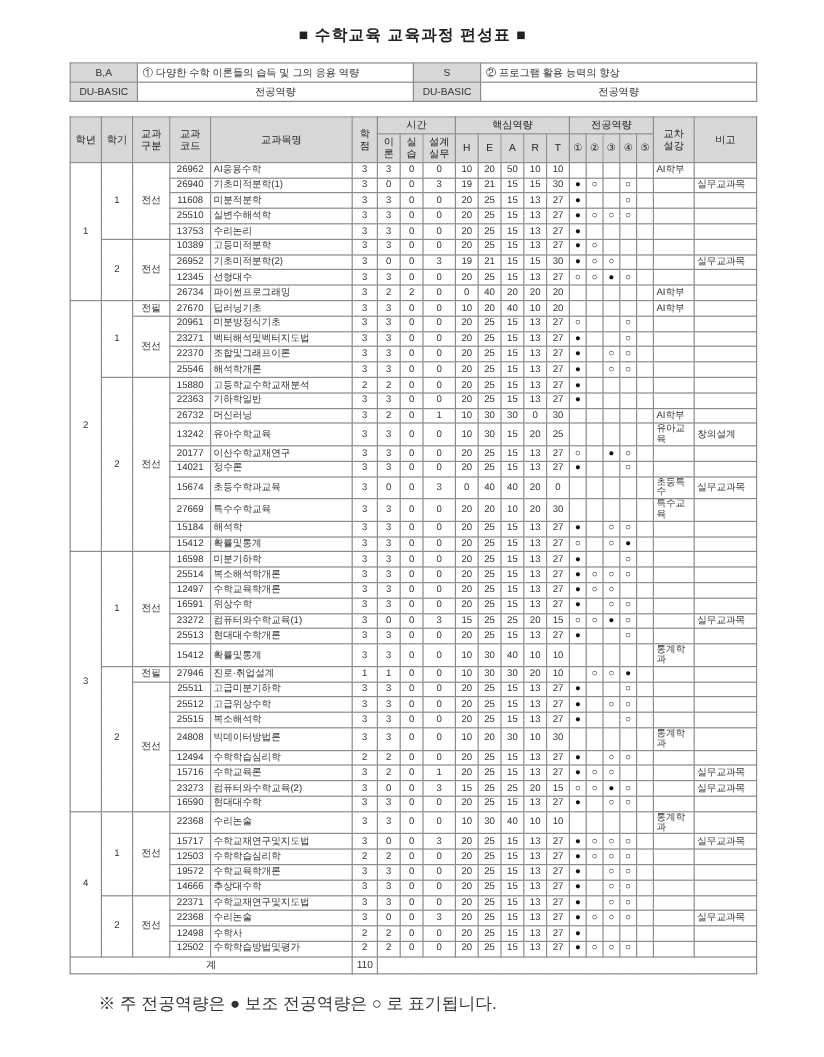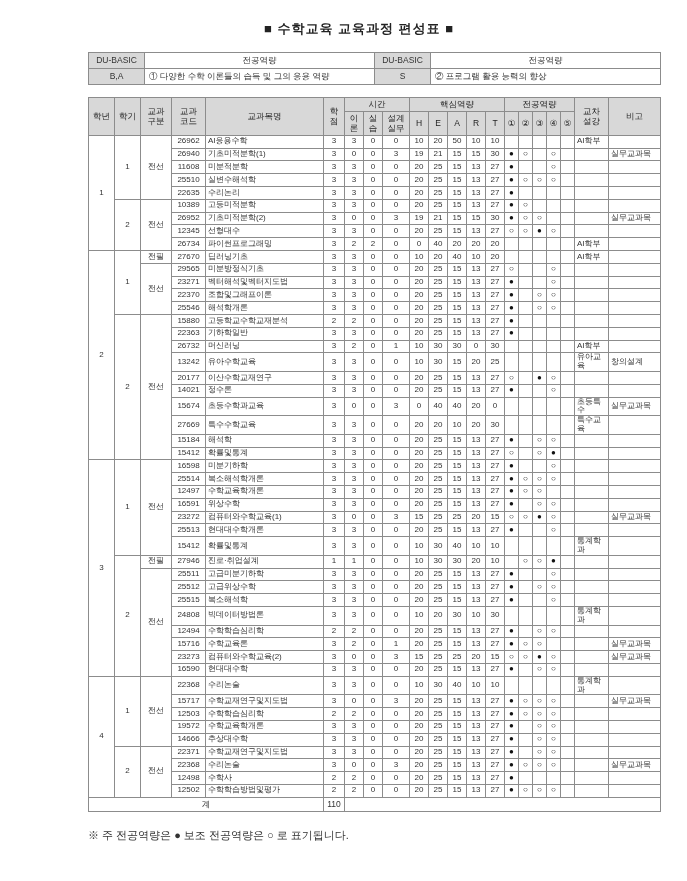--- a/index.html
+++ b/index.html
@@ -3,21 +3,21 @@
 <meta charset="utf-8">
 <style>
   * { box-sizing: border-box; margin: 0; padding: 0; }
   body {
     width: 687px; height: 881px;
     background: #ffffff;
     font-family: "Liberation Sans", sans-serif;
     color: #333333;
     position: relative;
   }
-  .page { padding: 20px 57px 0 88px; }
+  .page { padding: 20px 57px 0 58px; }
   .title {
     text-align: center;
     font-size: 13px;
     font-weight: bold;
     color: #222;
     letter-spacing: 1px;
     margin-bottom: 14px;
   }
   table { border-collapse: collapse; table-layout: fixed; width: 572px; }
   td, th { border: 1px solid #8c8c8c; overflow: hidden; }
@@ -34,48 +34,48 @@
     text-align: center; white-space: pre-line; line-height: 1.25;
     padding: 1px 0; color: #222;
   }
   .main td {
     font-size: 8px; height: 12.8px; line-height: 1.1;
     text-align: center; padding: 0 1px; color: #333;
   }
   .main td.left { text-align: left; padding-left: 2px; }
   .main td.mark { font-size: 8px; color: #111; }
   .main tr.total-row td { height: 14px; border-top: 1px solid #555; font-size: 8.5px; }
-  .footnote { margin-top: 16px; font-size: 11px; color: #333; }
+  .footnote { margin-top: 16px; font-size: 14px; color: #333; margin-left: 24px; }
 </style>
 </head>
 <body>
 
 <div class="page">
 
   <div class="title">■  수학교육 교육과정 편성표  ■</div>
 
   <table class="legend">
     <colgroup>
       <col style="width:56px">
         <col style="width:230px">
         <col style="width:56px">
         <col style="width:230px">
     </colgroup>
     <tbody id="legend-body">
         <tr>
+          <td class="gray">B,A</td>
+          <td class="desc">① 다양한 수학 이론들의 습득 및 그의 응용 역량</td>
+          <td class="gray">S</td>
+          <td class="desc">② 프로그램 활용 능력의 향상</td>
+        </tr>
+        <tr>
           <th class="gray">DU-BASIC</th>
           <th>전공역량</th>
           <th class="gray">DU-BASIC</th>
           <th>전공역량</th>
-        </tr>
-        <tr>
-          <td class="gray">B,A</td>
-          <td class="desc">① 다양한 수학 이론들의 습득 및 그의 응용 역량</td>
-          <td class="gray">S</td>
-          <td class="desc">② 프로그램 활용 능력의 향상</td>
         </tr>
       </tbody>
   </table>
 
   <table class="main">
     <colgroup>
       <col style="width:26px">
         <col style="width:26px">
         <col style="width:31px">
         <col style="width:34px">
@@ -212,21 +212,21 @@
           <td>27</td>
           <td class="mark">●</td>
           <td class="mark">○</td>
           <td class="mark">○</td>
           <td class="mark">○</td>
           <td class="mark"></td>
           <td class="left"></td>
           <td class="left"></td>
         </tr>
         <tr>
-          <td>22635</td>
+          <td>13753</td>
           <td class="left">수리논리</td>
           <td>3</td>
           <td>3</td>
           <td>0</td>
           <td>0</td>
           <td>20</td>
           <td>25</td>
           <td>15</td>
           <td>13</td>
           <td>27</td>
@@ -338,21 +338,21 @@
           <td class="mark"></td>
           <td class="mark"></td>
           <td class="mark"></td>
           <td class="mark"></td>
           <td class="mark"></td>
           <td class="left">AI학부</td>
           <td class="left"></td>
         </tr>
         <tr>
           <td rowspan="4">전선</td>
-          <td>29565</td>
+          <td>20961</td>
           <td class="left">미분방정식기초</td>
           <td>3</td>
           <td>3</td>
           <td>0</td>
           <td>0</td>
           <td>20</td>
           <td>25</td>
           <td>15</td>
           <td>13</td>
           <td>27</td>

